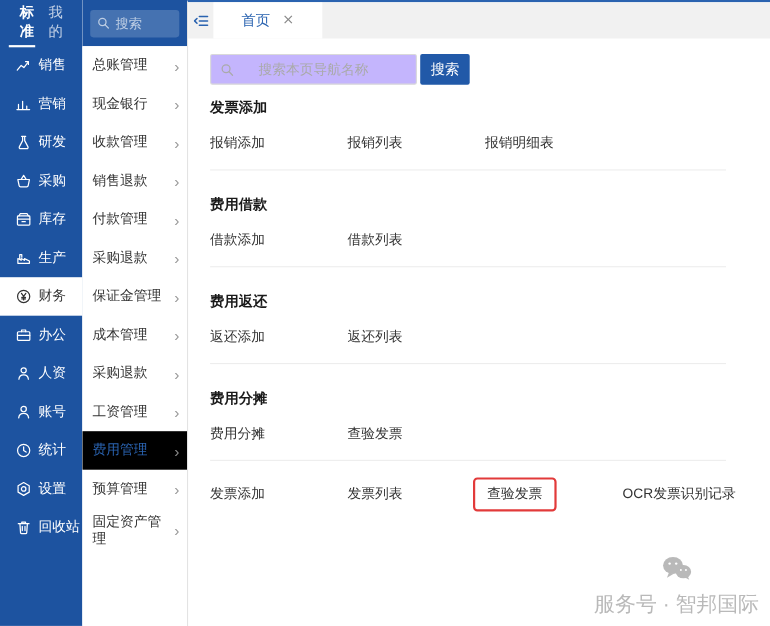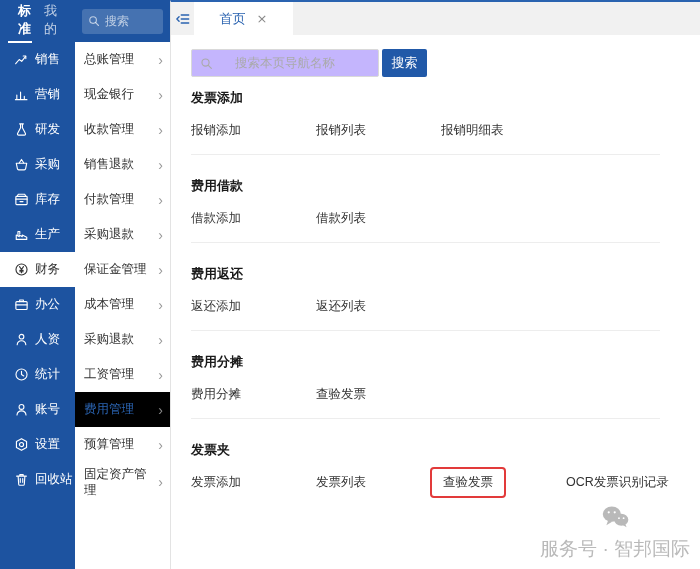--- a/index.html
+++ b/index.html
@@ -141,34 +141,34 @@
             <svg viewBox="0 0 16 16" fill="none" stroke="currentColor" stroke-width="1.2" stroke-linecap="round" stroke-linejoin="round">
               <circle cx="8" cy="5" r="2.5"></circle>
               <path d="M3.4 13.6c.2-2.7 2.1-4.3 4.6-4.3s4.4 1.6 4.6 4.3"></path>
             </svg>
           </span>
           <span>人资</span>
         </div>
         <div class="nav-item">
           <span class="icn">
             <svg viewBox="0 0 16 16" fill="none" stroke="currentColor" stroke-width="1.2" stroke-linecap="round" stroke-linejoin="round">
+              <circle cx="8" cy="5.2" r="2.6"></circle>
+              <path d="M3.2 13.8c.3-2.8 2.2-4.4 4.8-4.4s4.5 1.6 4.8 4.4"></path>
+            </svg>
+          </span>
+          <span>账号</span>
+        </div>
+        <div class="nav-item">
+          <span class="icn">
+            <svg viewBox="0 0 16 16" fill="none" stroke="currentColor" stroke-width="1.2" stroke-linecap="round" stroke-linejoin="round">
               <circle cx="8" cy="8" r="5.9"></circle>
               <path d="M8 4.6V8l2.4 1.6"></path>
             </svg>
           </span>
           <span>统计</span>
-        </div>
-        <div class="nav-item">
-          <span class="icn">
-            <svg viewBox="0 0 16 16" fill="none" stroke="currentColor" stroke-width="1.2" stroke-linecap="round" stroke-linejoin="round">
-              <circle cx="8" cy="5.2" r="2.6"></circle>
-              <path d="M3.2 13.8c.3-2.8 2.2-4.4 4.8-4.4s4.5 1.6 4.8 4.4"></path>
-            </svg>
-          </span>
-          <span>账号</span>
         </div>
         <div class="nav-item">
           <span class="icn">
             <svg viewBox="0 0 16 16" fill="none" stroke="currentColor" stroke-width="1.2" stroke-linecap="round" stroke-linejoin="round">
               <path d="M8 1.8l5.4 3.1v6.2L8 14.2l-5.4-3.1V4.9z"></path>
               <circle cx="8" cy="8" r="2.2"></circle>
             </svg>
           </span>
           <span>设置</span>
         </div>
@@ -302,21 +302,20 @@
           </div>
           <div class="section">
             <div class="sec-title">费用分摊</div>
             <div class="links">
               <span class="link">费用分摊</span>
               <span class="link">查验发票</span>
             </div>
             <div class="divider"></div>
           </div>
           <div class="section">
-            <div class="sec-title">发票夹</div>
             <div class="links">
               <span class="link">发票添加</span>
               <span class="link">发票列表</span>
               <span class="link boxed">查验发票</span>
               <span class="link">OCR发票识别记录</span>
             </div>
           </div>
         </div>
     </div>
 

